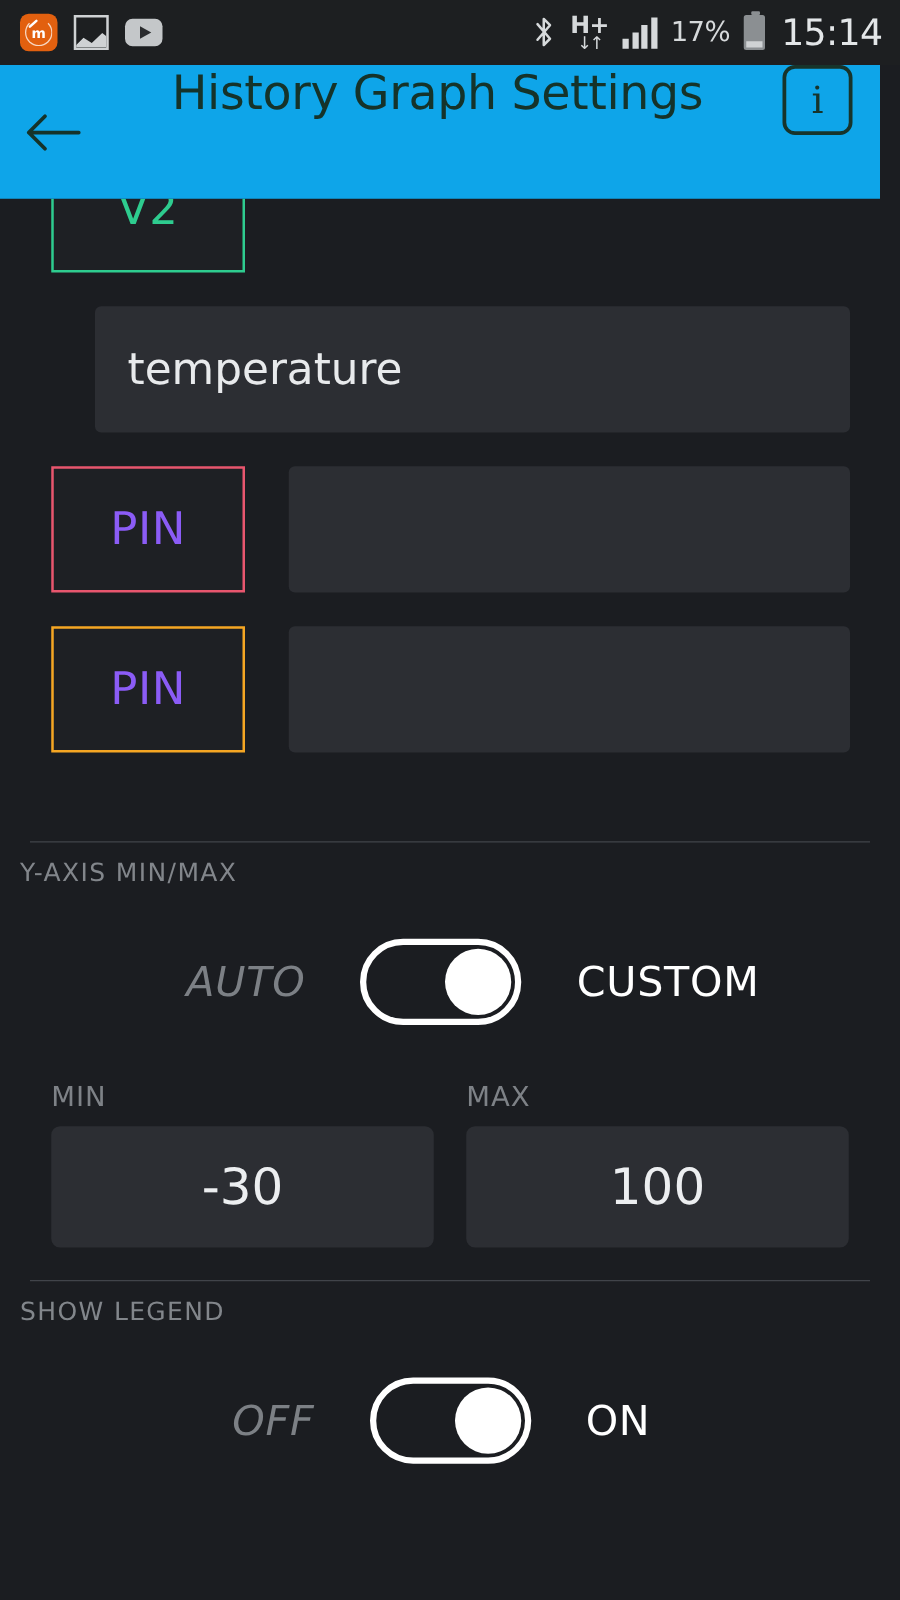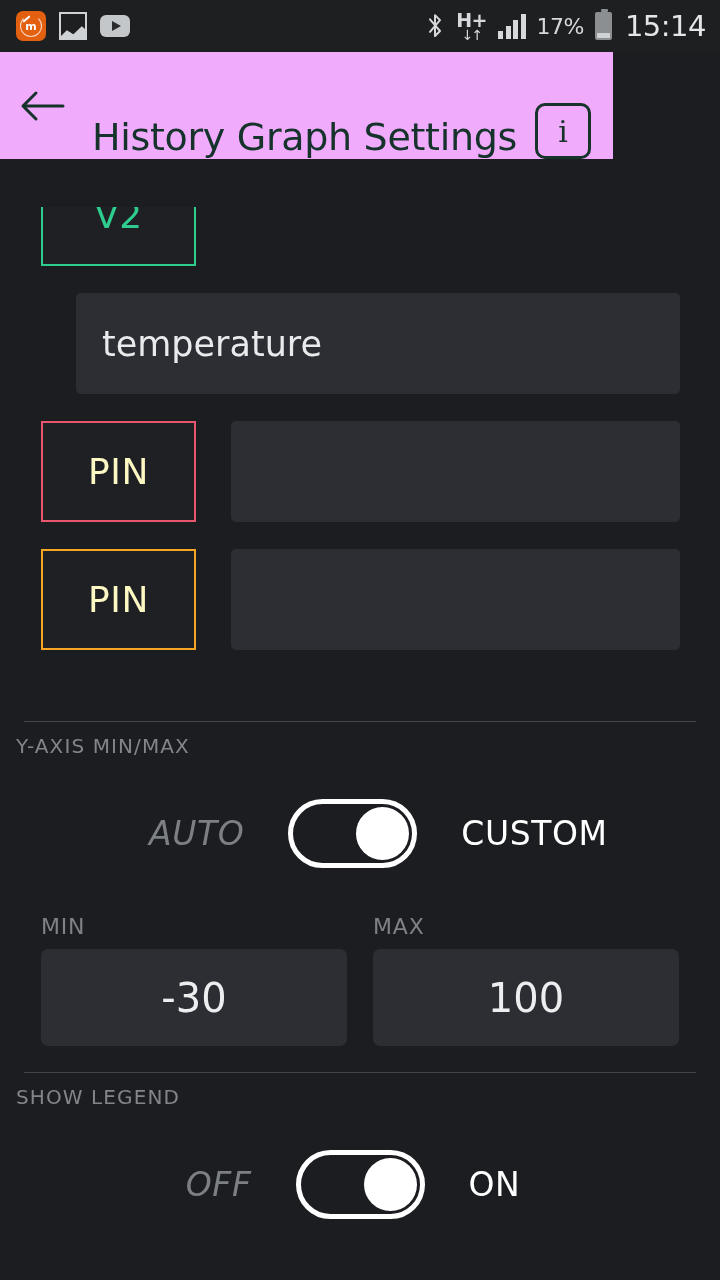--- a/index.html
+++ b/index.html
@@ -136,24 +136,24 @@
     color: #e3e6e8;
     font-size: 29px;
     letter-spacing: -0.5px;
     margin-left: 2px;
   }
 
   
   .appbar {
     position: absolute;
     top: 52px; left: 0;
-    width: 613px; height: 107px;
-    background: #f0abfc;
-    display: flex;
-    align-items: flex-end;
+    width: 704px; height: 107px;
+    background: #0ea5e9;
+    display: flex;
+    align-items: flex-start;
     z-index: 10;
   }
   .back-arrow {
     width: 84px; height: 107px;
     display: flex; align-items: center; justify-content: center;
     cursor: pointer;
   }
   .appbar-title {
     flex: 1;
     text-align: center;
@@ -175,21 +175,20 @@
     cursor: pointer;
   }
 
   
   .content {
     position: absolute;
     top: 159px; left: 0;
     width: 720px;
     height: 1022px;
     overflow: hidden;
-    margin-top: 48px;
   }
   .scroller {
     position: relative;
     margin-top: -42px;   
   }
 
   
   .pin-row {
     display: flex;
     align-items: stretch;
@@ -203,21 +202,21 @@
     border: 2px solid #888;
     background: #1e2024;
     display: flex;
     align-items: center;
     justify-content: center;
     font-size: 36px;
     letter-spacing: 0.5px;
     flex: 0 0 155px;
     cursor: pointer;
   }
-  .pin-chip.empty { color: #fef9c3; }
+  .pin-chip.empty { color: #8b5cf6; }
   .pin-field {
     flex: 1;
     margin-left: 35px;
     background: #2c2e33;
     border-radius: 5px;
     display: flex;
     align-items: center;
     padding: 0 26px;
     color: #e8eaec;
     font-size: 35px;

